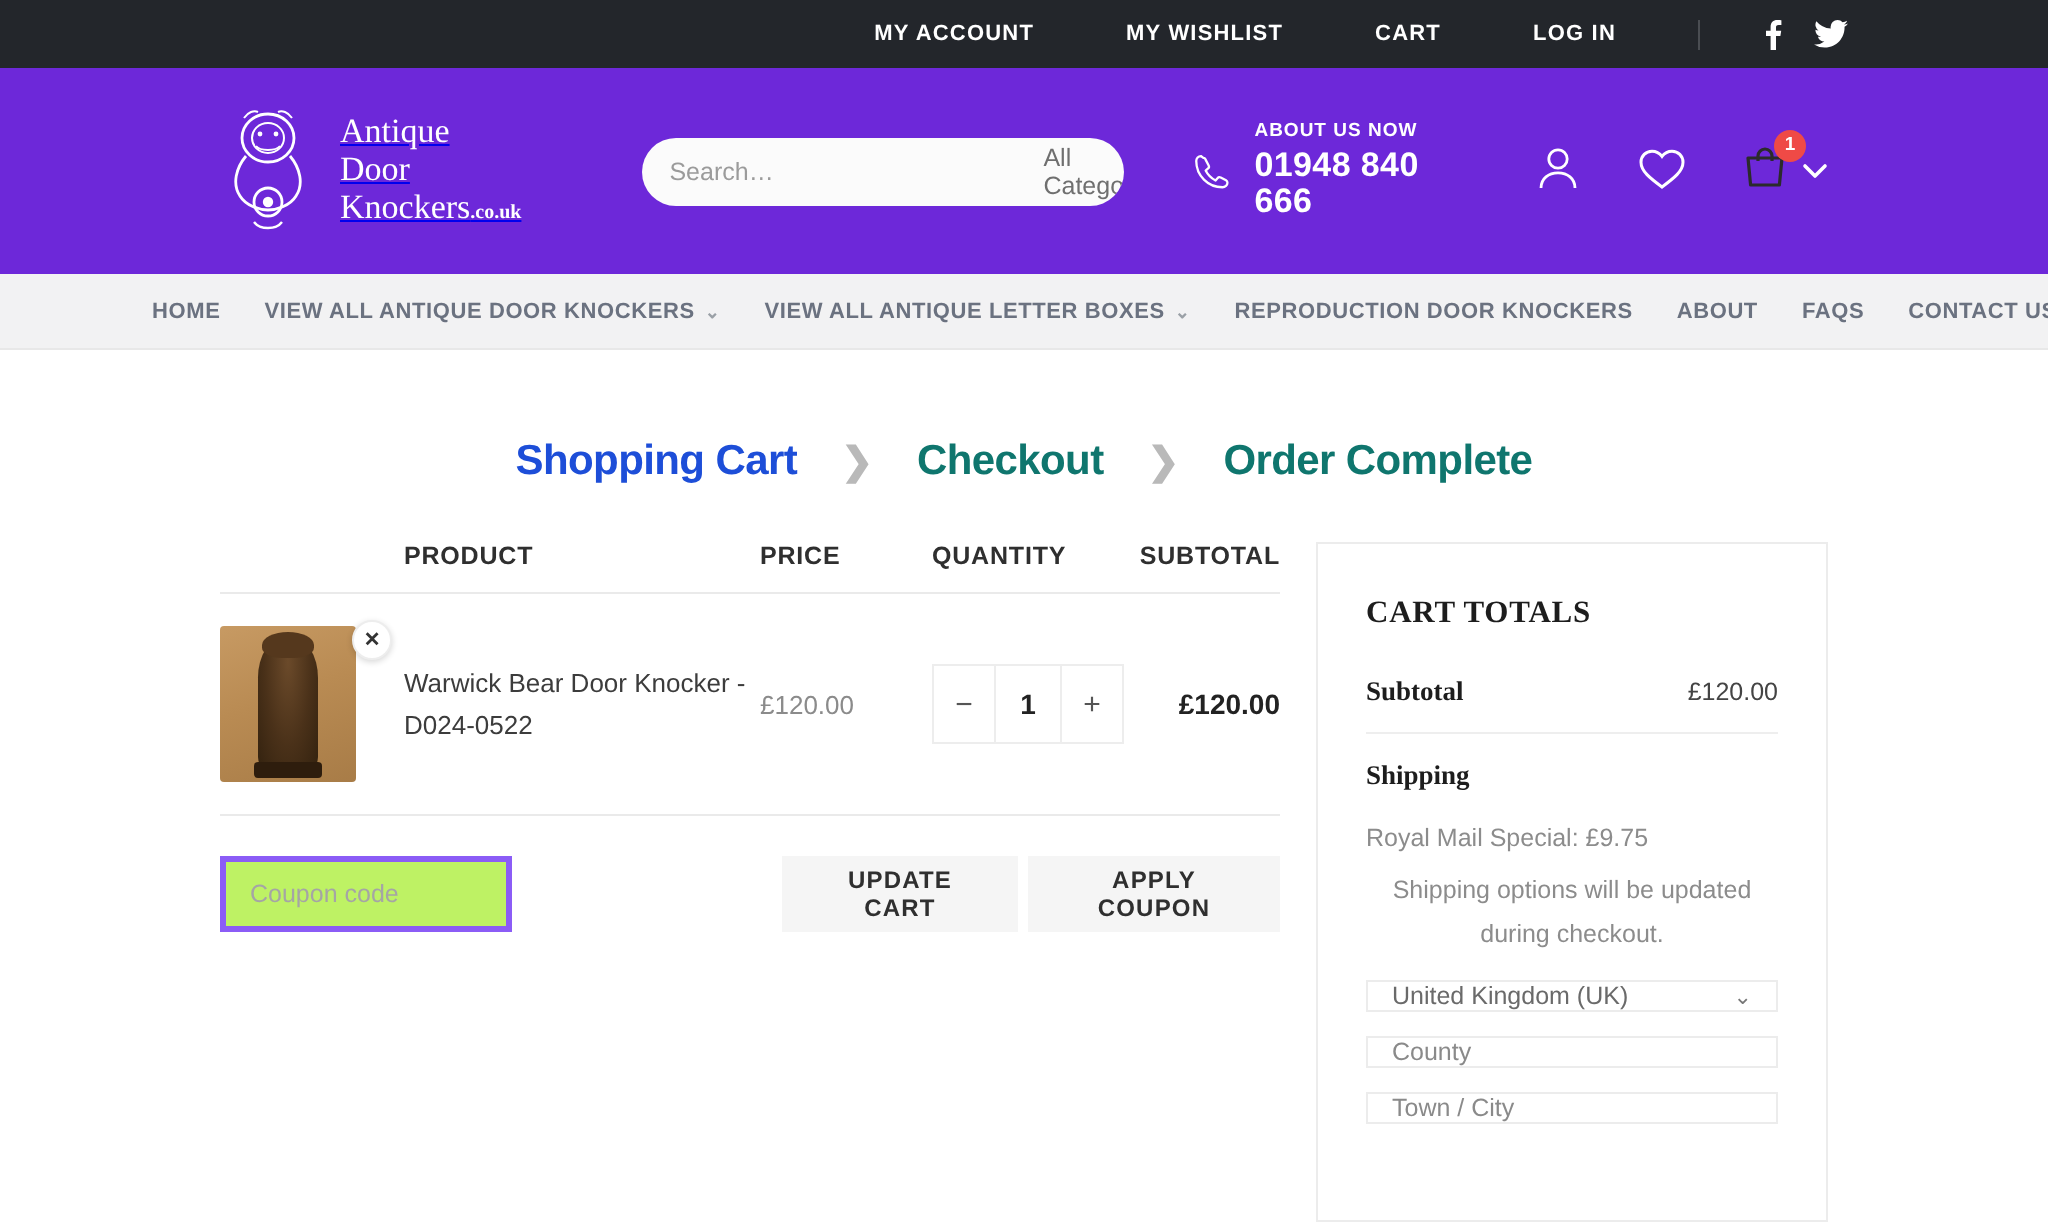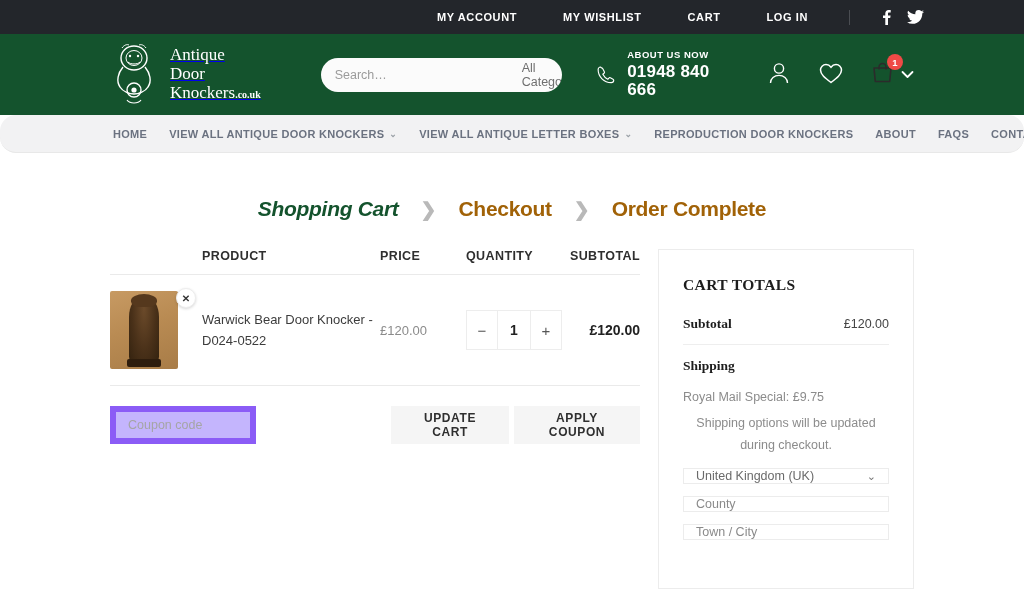--- a/index.html
+++ b/index.html
@@ -23,21 +23,21 @@
     color: #ffffff; font-size: 11px; font-weight: bold;
     letter-spacing: .6px; text-transform: uppercase;
     padding: 0 15px; text-decoration: none; white-space: nowrap;
   }
   .topbar-sep { width: 1px; height: 15px; background: #4a4d52; margin: 0 10px; }
   .social { display: flex; align-items: center; gap: 16px; padding-left: 6px; }
   .social svg { display: block; }
 
   
   .header {
-    height: 81px; background: #14532d;
+    height: 103px; background: #6d28d9;
     display: flex; align-items: center; padding: 0 110px;
   }
   .logo { display: flex; align-items: center; gap: 12px; }
   .logo-mark { width: 48px; height: 66px; position: relative; }
   .logo-text {
     font-family: "Liberation Serif", serif;
     color: #ffffff; font-size: 17px; line-height: 19px;
   }
   .logo-text .dom { font-size: 10px; font-weight: bold; }
 
@@ -72,43 +72,42 @@
   .cart-badge {
     position: absolute; top: -6px; right: -8px;
     width: 16px; height: 16px; border-radius: 50%;
     background: #ef4a46; color: #fff; font-size: 9.5px; font-weight: bold;
     display: flex; align-items: center; justify-content: center;
   }
 
   
   .nav {
     height: 38px; background: #f2f2f3;
-    display: flex; padding: 0 113px;
+    display: flex; padding: 0 76px;
     border-bottom: 1px solid #e8e8e8;
-    border-radius: 16px;
   }
   .nav-item {
     font-size: 11px; font-weight: bold; letter-spacing: .3px;
     text-transform: uppercase; color: #6b7280;
     margin-right: 22px; display: flex; align-items: center; gap: 5px;
     cursor: pointer; white-space: nowrap;
   }
   .nav-item:last-child { margin-right: 0; }
   .chev-sm { font-size: 9px; color: #9aa0a6; }
 
   
   .steps {
     display: flex; align-items: center; justify-content: center;
     gap: 22px; padding-top: 44px; padding-bottom: 28px;
   }
   .step {
     font-size: 21px; font-weight: bold; letter-spacing: -0.3px;
-    color: #a16207; cursor: pointer;
-  }
-  .step.active { color: #14532d; font-style: italic; }
+    color: #0f766e; cursor: pointer;
+  }
+  .step.active { color: #1d4ed8; }
   .step-sep { color: #b9b9b9; font-size: 19px; font-weight: bold; }
 
   
   .main { display: flex; padding: 0 110px; align-items: flex-start; }
   .cart-col { width: 530px; flex: 0 0 530px; }
 
   .cart-head {
     display: flex; align-items: flex-end;
     padding-bottom: 11px; border-bottom: 1px solid #eaeaea;
     font-size: 12.5px; font-weight: bold; color: #2f2f2f; letter-spacing: .4px;
@@ -168,21 +167,21 @@
   .qty .qv {
     width: 34px; border-left: 1px solid #ededed; border-right: 1px solid #ededed;
     font-weight: bold; color: #222; font-size: 14px; cursor: text;
   }
   .sub-cell { flex: 1; text-align: right; font-size: 14px; font-weight: bold; color: #222; }
 
   .cart-actions {
     display: flex; align-items: center; padding-top: 20px;
   }
   .coupon-input {
-    width: 146px; height: 38px; border: 6px solid #8b5cf6; background: #c4b5fd;
+    width: 146px; height: 38px; border: 3px solid #8b5cf6; background: #bef264;
     padding: 0 12px; font-size: 12.5px; color: #555; outline: none;
     font-family: "Liberation Sans", sans-serif;
   }
   .coupon-input::placeholder { color: #a5a5a5; }
   .btn-gray {
     height: 38px; background: #f5f5f5; border: 0; cursor: pointer;
     font-size: 12px; font-weight: bold; letter-spacing: .6px; color: #2f2f2f;
     text-transform: uppercase; padding: 0 22px;
     font-family: "Liberation Sans", sans-serif;
   }

